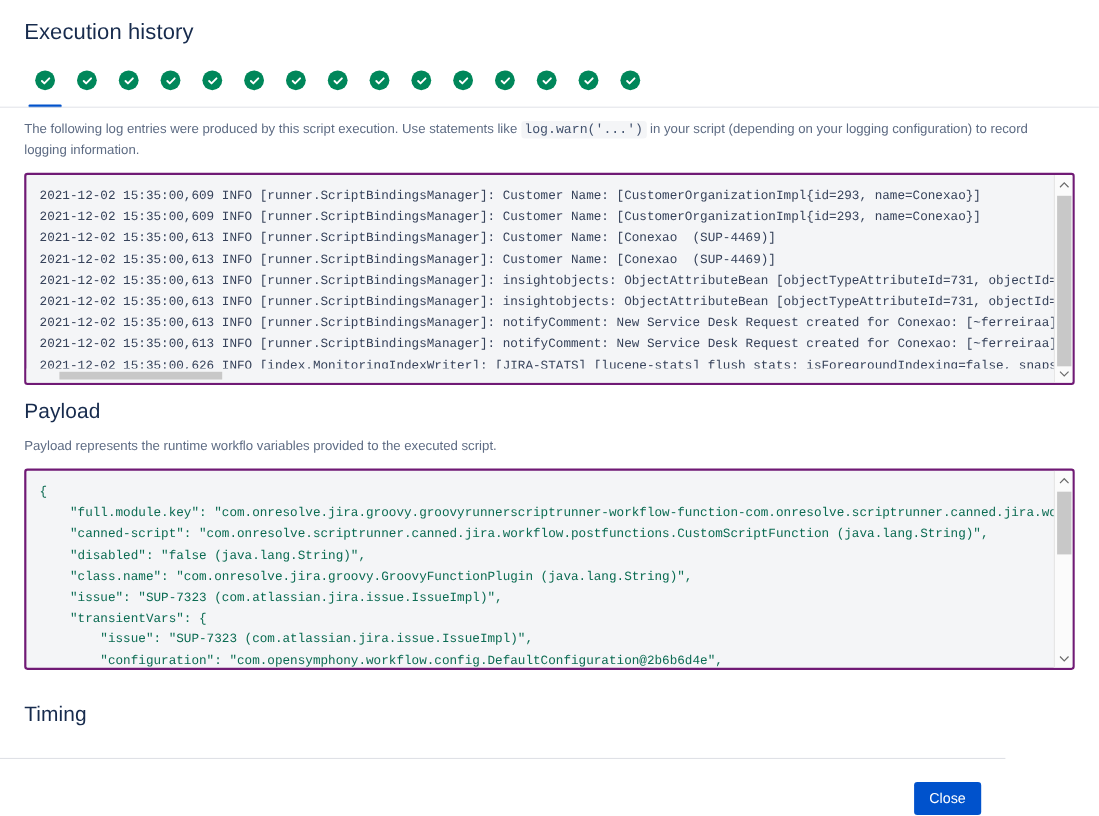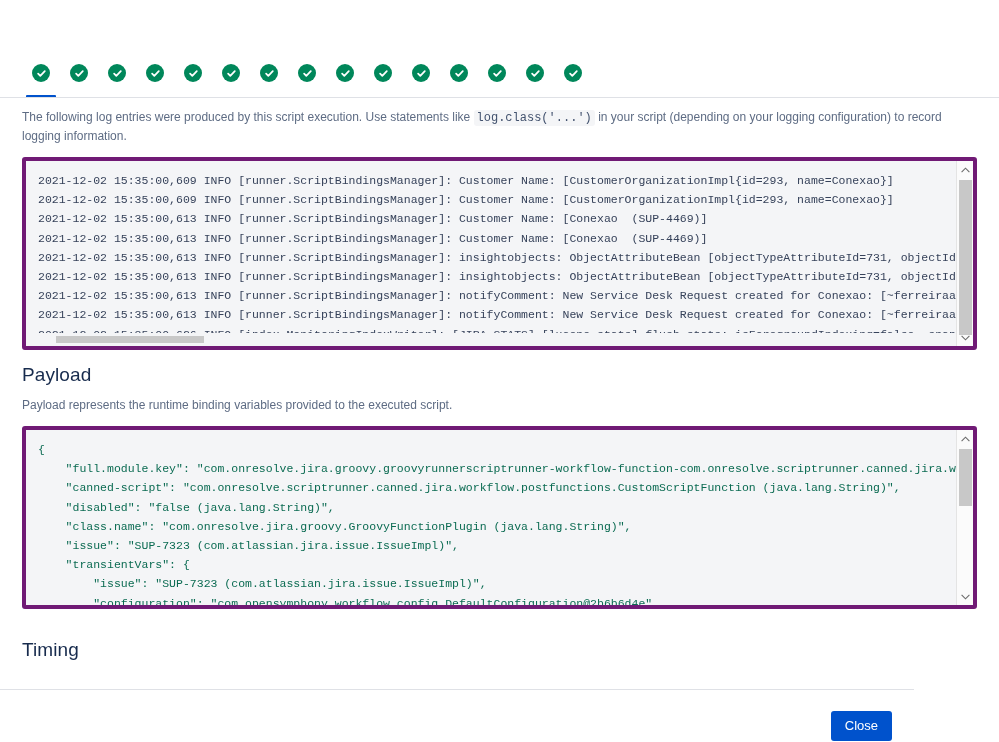--- a/index.html
+++ b/index.html
@@ -129,21 +129,21 @@
     font-size: 12px;
     padding: 1px 3px;
     border-radius: 3px;
     white-space: nowrap;
   }
 
   
   .codebox {
     position: relative;
     margin-top: 12px;
-    border: 4px solid #701a75;
+    border: 2px solid #701a75;
     background: #f4f5f7;
     border-radius: 3px;
     overflow: hidden;
   }
   .codebox .code-pane {
     position: relative;
     overflow: hidden;
     padding: 10px 12px 4px 12px;
   }
   .codeline {
@@ -226,20 +226,21 @@
     padding: 7px 14px;
     cursor: pointer;
     line-height: 16px;
   }
 </style>
 </head>
 <body>
 
 <div class="page">
 
+  <div class="modal-title">Execution history</div>
 
   <div class="tabstrip">
       <div class="tab-item selected">
         <div class="status-dot">
           <svg width="11" height="11" viewBox="0 0 12 12">
             <path d="M2.3 6.1 L4.7 8.5 L9.6 3.5" stroke="#ffffff" stroke-width="1.9" fill="none" stroke-linecap="round" stroke-linejoin="round"></path>
           </svg>
         </div>
         <div class="tab-underline"></div>
       </div>
@@ -356,21 +357,21 @@
         <div class="tab-underline"></div>
       </div>
     </div>
   <div class="tabstrip-rule"></div>
 
   <div class="body-scroll">
     <div class="body-inner">
 
       <div class="section-desc">
         <span>The following log entries were produced by this script execution. Use statements like</span>
-        <code class="inline">log.class('...')</code>
+        <code class="inline">log.warn('...')</code>
         <span>in your script (depending on your logging configuration) to record logging information.</span>
       </div>
 
       <div class="codebox" style="height:193px;">
         <div class="code-pane" id="logs-pane" style="height:192px;">
             <div class="codeline">2021-12-02 15:35:00,609 INFO [runner.ScriptBindingsManager]: Customer Name: [CustomerOrganizationImpl{id=293, name=Conexao}]</div>
             <div class="codeline">2021-12-02 15:35:00,609 INFO [runner.ScriptBindingsManager]: Customer Name: [CustomerOrganizationImpl{id=293, name=Conexao}]</div>
             <div class="codeline">2021-12-02 15:35:00,613 INFO [runner.ScriptBindingsManager]: Customer Name: [Conexao  (SUP-4469)]</div>
             <div class="codeline">2021-12-02 15:35:00,613 INFO [runner.ScriptBindingsManager]: Customer Name: [Conexao  (SUP-4469)]</div>
             <div class="codeline">2021-12-02 15:35:00,613 INFO [runner.ScriptBindingsManager]: insightobjects: ObjectAttributeBean [objectTypeAttributeId=731, objectId=4469]</div>
@@ -393,21 +394,21 @@
           </div>
         </div>
         <div class="hscroll">
           <div class="hthumb" style="left:30px; width:148px;"></div>
         </div>
       </div>
 
       <div class="section-head" style="margin-top:14px;">
         <h2 class="section-title">Payload</h2>
       </div>
-      <div class="section-desc">Payload represents the runtime binding variables provided to the executed script.</div>
+      <div class="section-desc">Payload represents the runtime workflo variables provided to the executed script.</div>
 
       <div class="codebox" style="height:183px;">
         <div class="code-pane" id="payload-pane" style="height:182px;">
             <div class="codeline json">{</div>
             <div class="codeline json">    "full.module.key": "com.onresolve.jira.groovy.groovyrunnerscriptrunner-workflow-function-com.onresolve.scriptrunner.canned.jira.workflo</div>
             <div class="codeline json">    "canned-script": "com.onresolve.scriptrunner.canned.jira.workflow.postfunctions.CustomScriptFunction (java.lang.String)",</div>
             <div class="codeline json">    "disabled": "false (java.lang.String)",</div>
             <div class="codeline json">    "class.name": "com.onresolve.jira.groovy.GroovyFunctionPlugin (java.lang.String)",</div>
             <div class="codeline json">    "issue": "SUP-7323 (com.atlassian.jira.issue.IssueImpl)",</div>
             <div class="codeline json">    "transientVars": {</div>

